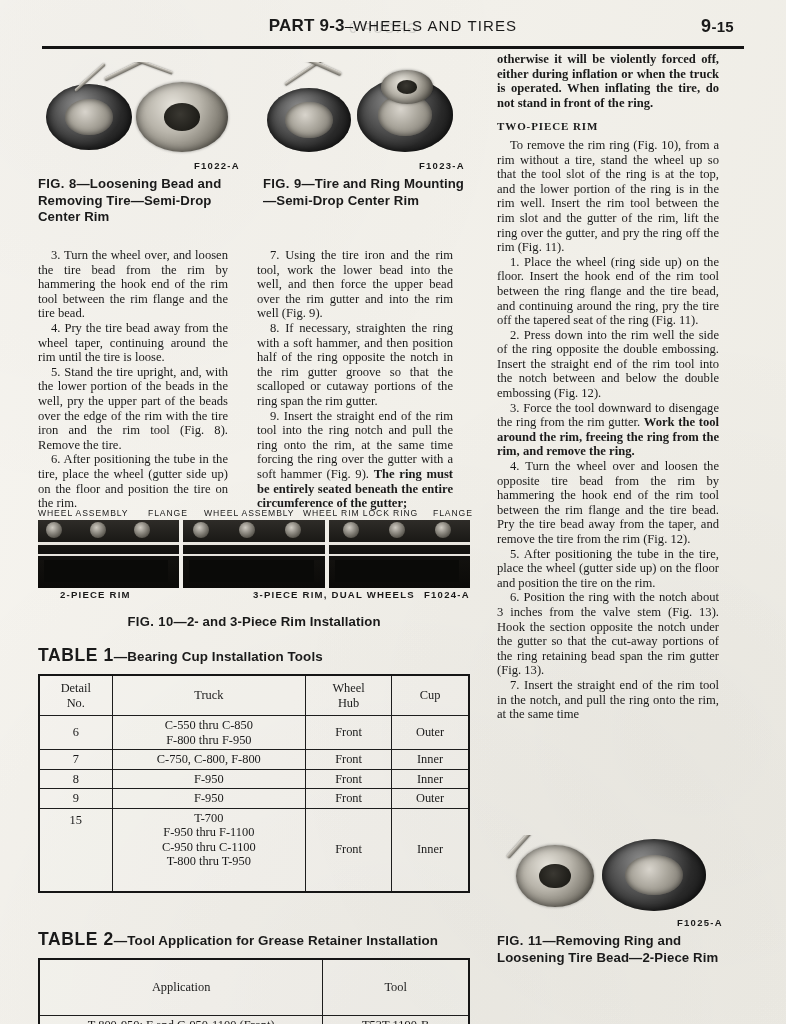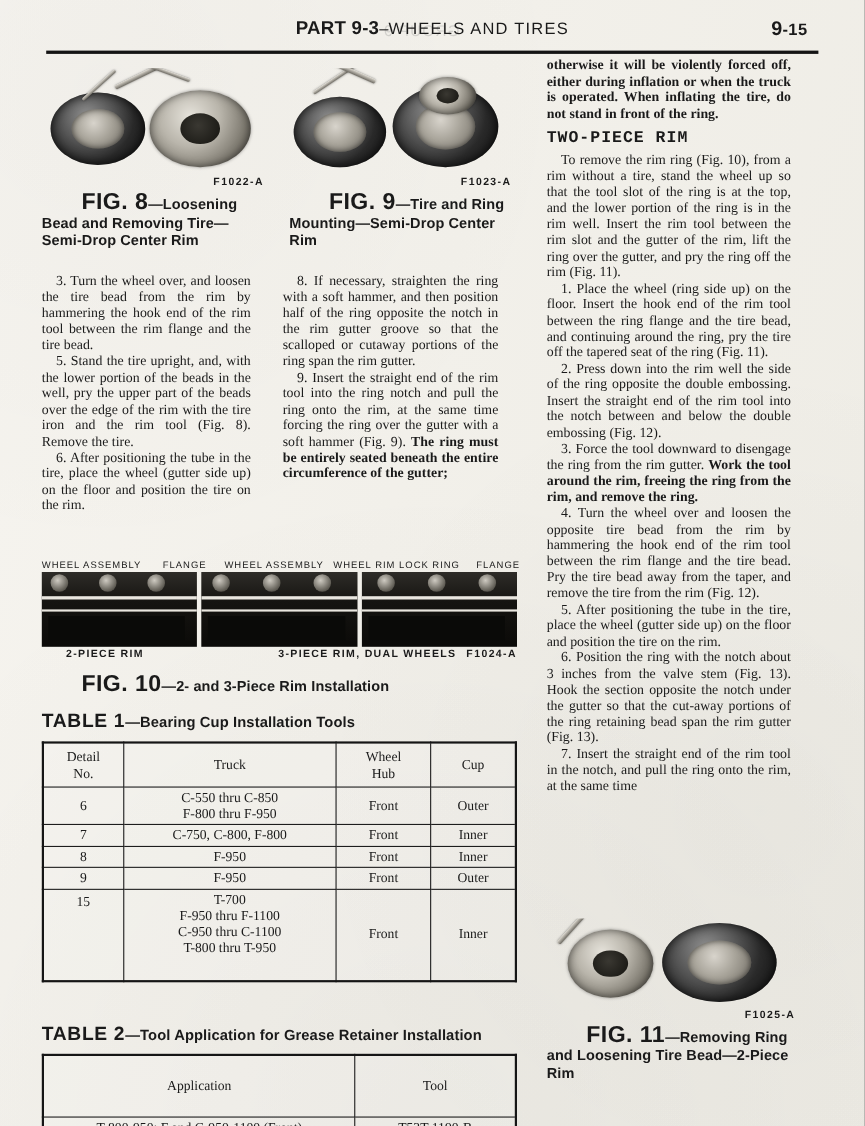--- a/index.html
+++ b/index.html
@@ -105,24 +105,23 @@
     text-align: right;
   }
   .figcap {
     font-family: "Liberation Sans", sans-serif;
     font-size: 13.2px;
     font-weight: bold;
     line-height: 16.5px;
     letter-spacing: 0.1px;
   }
   .figcap .fignum {
-    font-size: 21px;
+    font-size: 13px;
     font-weight: bold;
     letter-spacing: 0.4px;
-    margin-left: 36px;
   }
 
   
   .art { position: relative; overflow: hidden; }
   .tire {
     position: absolute;
     border-radius: 50%;
     background:
       radial-gradient(circle at 38% 32%, #8e8e8e 0%, #575757 34%, #2a2a2a 62%, #121212 100%);
     box-shadow: inset 0 0 10px rgba(0,0,0,0.85);
@@ -273,32 +272,34 @@
     <div class="tool" style="left:16px;top:8px;width:48px;height:3px;transform:rotate(-34deg);"></div>
     <div class="tool" style="left:36px;top:2px;width:42px;height:4px;transform:rotate(24deg);"></div>
   </div>
   <div class="figcode" style="position:absolute;left:265px;top:160px;width:200px;">F1023-A</div>
   <div class="figcap" style="position:absolute;left:263px;top:176px;width:206px;">
     <span class="fignum">FIG. 9</span><span>—Tire and Ring Mounting—Semi-Drop Center Rim</span>
   </div>
 
   <div class="col-left body-text" style="top:248px;">
     <p>3. Turn the wheel over, and loosen the tire bead from the rim by hammering the hook end of the rim tool between the rim flange and the tire bead.</p>
+    <p>4. Pry the tire bead away from the wheel taper, continuing around the rim until the tire is loose.</p>
     <p>5. Stand the tire upright, and, with the lower portion of the beads in the well, pry the upper part of the beads over the edge of the rim with the tire iron and the rim tool (Fig. 8). Remove the tire.</p>
     <p>6. After positioning the tube in the tire, place the wheel (gutter side up) on the floor and position the tire on the rim.</p>
   </div>
 
   <div class="col-mid body-text" style="top:248px;">
+    <p>7. Using the tire iron and the rim tool, work the lower bead into the well, and then force the upper bead over the rim gutter and into the rim well (Fig. 9).</p>
     <p>8. If necessary, straighten the ring with a soft hammer, and then position half of the ring opposite the notch in the rim gutter groove so that the scalloped or cutaway portions of the ring span the rim gutter.</p>
     <p><span>9. Insert the straight end of the rim tool into the ring notch and pull the ring onto the rim, at the same time forcing the ring over the gutter with a soft hammer (Fig. 9). </span><b>The ring must be entirely seated beneath the entire circumference of the gutter;</b></p>
   </div>
 
   <div class="col-right body-text">
     <p class="noind"><b>otherwise it will be violently forced off, either during inflation or when the truck is operated. When inflating the tire, do not stand in front of the ring.</b></p>
-    <div style="font-family:Liberation Mono, monospace;font-size:15px;font-weight:bold;letter-spacing:0.9px;margin:9px 0 4px;">
+    <div style="font-family:Liberation Serif, serif;font-size:11px;font-weight:bold;letter-spacing:0.9px;margin:9px 0 4px;">
       <span>TWO-PIECE RIM</span>
     </div>
     <p>To remove the rim ring (Fig. 10), from a rim without a tire, stand the wheel up so that the tool slot of the ring is at the top, and the lower portion of the ring is in the rim well. Insert the rim tool between the rim slot and the gutter of the rim, lift the ring over the gutter, and pry the ring off the rim (Fig. 11).</p>
     <p>1. Place the wheel (ring side up) on the floor. Insert the hook end of the rim tool between the ring flange and the tire bead, and continuing around the ring, pry the tire off the tapered seat of the ring (Fig. 11).</p>
     <p>2. Press down into the rim well the side of the ring opposite the double embossing. Insert the straight end of the rim tool into the notch between and below the double embossing (Fig. 12).</p>
     <p><span>3. Force the tool downward to disengage the ring from the rim gutter. </span><b>Work the tool around the rim, freeing the ring from the rim, and remove the ring.</b></p>
     <p>4. Turn the wheel over and loosen the opposite tire bead from the rim by hammering the hook end of the rim tool between the rim flange and the tire bead. Pry the tire bead away from the taper, and remove the tire from the rim (Fig. 12).</p>
     <p>5. After positioning the tube in the tire, place the wheel (gutter side up) on the floor and position the tire on the rim.</p>
     <p>6. Position the ring with the notch about 3 inches from the valve stem (Fig. 13). Hook the section opposite the notch under the gutter so that the cut-away portions of the ring retaining bead span the rim gutter (Fig. 13).</p>
     <p>7. Insert the straight end of the rim tool in the notch, and pull the ring onto the rim, at the same time</p>
@@ -349,21 +350,21 @@
         <div class="dark" style="left:6px;top:40px;width:88%;height:22px;"></div>
       </div>
     </div>
 
     <div class="fig10-subs">
       <span style="left:22px;">2-PIECE RIM</span>
       <span style="left:215px;">3-PIECE RIM, DUAL WHEELS</span>
       <span class="figcode" style="right:0;left:auto;">F1024-A</span>
     </div>
 
-    <div class="figcap" style="margin-top:12px;">
+    <div class="figcap" style="margin-top:12px;text-align:center;">
       <span class="fignum">FIG. 10</span><span>—2- and 3-Piece Rim Installation</span>
     </div>
   </div>
 
   <div style="position:absolute;left:38px;top:645px;width:432px;">
     <div class="tbl-title" style="margin-bottom:8px;">
       <span class="tnum">TABLE 1</span><span>—Bearing Cup Installation Tools</span>
     </div>
     <table class="doc outer">
       <thead>

